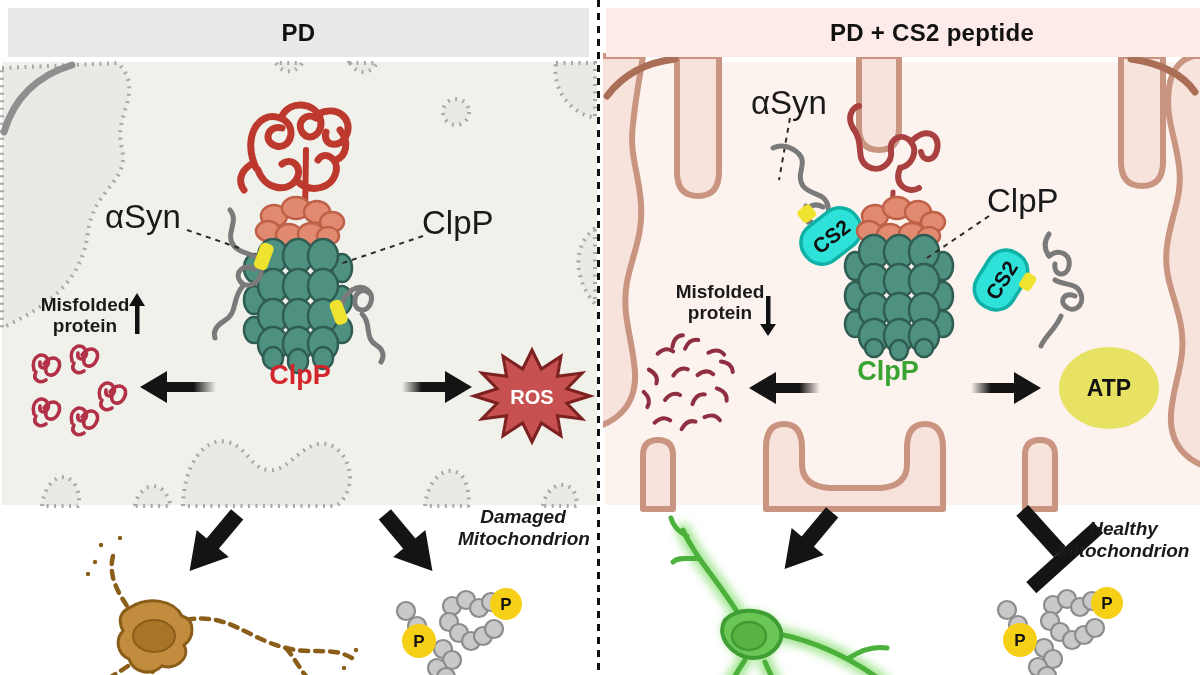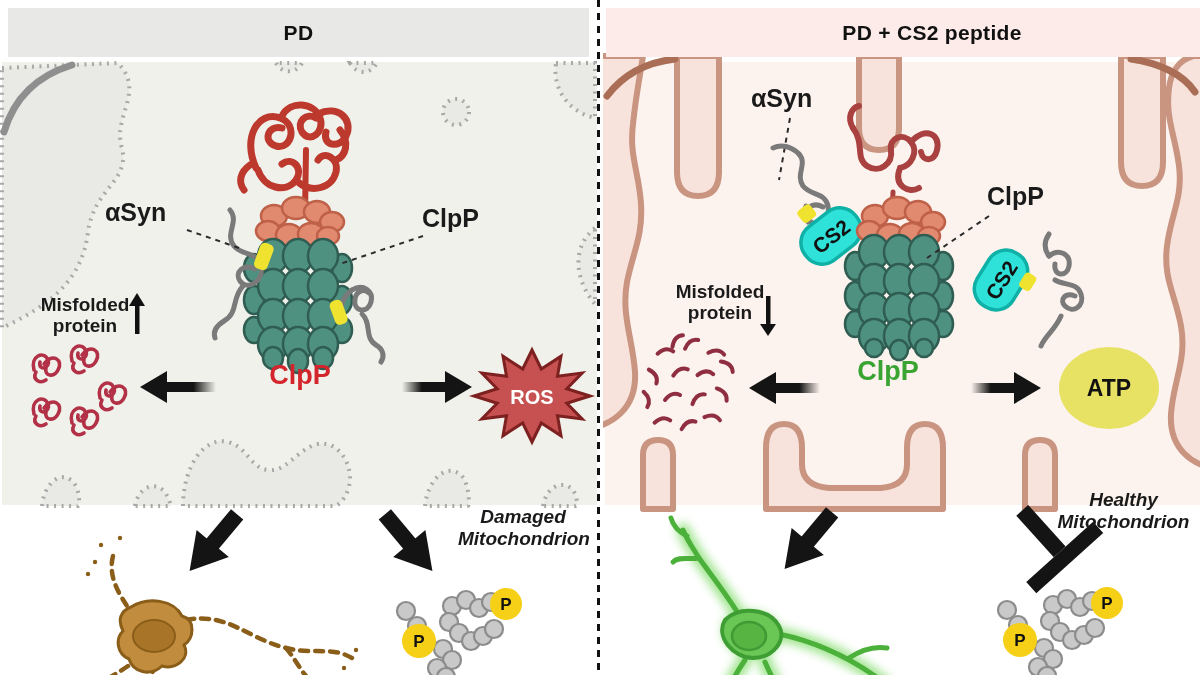--- a/index.html
+++ b/index.html
@@ -10,23 +10,23 @@
   .panel { position:absolute; top:0; height:675px; overflow:hidden; }
   .panel-left  { left:0;   width:597px; }
   .panel-right { left:603px; width:597px; }
   .art { position:absolute; left:0; top:0; z-index:1; }
   .band {
     position:absolute; top:8px; height:49px; z-index:2;
     display:flex; align-items:center; justify-content:center;
   }
   .panel-left  .band { left:8px; width:581px; background:var(--left_band,#e8e8e7); }
   .panel-right .band { left:3px; width:588px; background:var(--right_band,#fcebe9);padding-left:32px; }
-  .band .title { font-size:21px; font-weight:bold; color:#111; letter-spacing:0.3px; }
+  .band .title { font-size:24px; font-weight:bold; color:#111; letter-spacing:0.3px; }
   .lbl { position:absolute; z-index:2; color:#1a1a1a; }
-  .lbl-asyn, .lbl-clpp { font-size:25px; font-weight:700; }
+  .lbl-asyn, .lbl-clpp { font-size:33px; font-weight:400; }
   .lbl-mis { font-size:19px; font-weight:600; text-align:center; line-height:21px; }
   .lbl-center { font-size:27px; font-weight:bold; text-align:center; line-height:30px; }
   .lbl-center.red   { color:var(--red_text,#d3252b); }
   .lbl-center.green { color:var(--green_text,#3aa433); }
   .lbl-caption { font-size:19px; font-weight:bold; text-align:center; line-height:22px;font-style:italic; }
   .divider {
     position:absolute; left:597px; top:0; width:3px; height:675px; z-index:3;
     background:repeating-linear-gradient(180deg,#111 0 7px,transparent 7px 13px);
   }
 </style>
@@ -421,19 +421,19 @@
     </div>
     <div class="lbl lbl-asyn" style="left:148px; top:84px;">αSyn</div>
     <div class="lbl lbl-clpp" style="left:384px; top:182px;">ClpP</div>
     <div class="lbl lbl-mis" style="left:62px; top:281px; width:110px;">
       <div>Misfolded</div>
       <div>protein</div>
     </div>
     <div class="lbl lbl-center green" style="left:175px; top:356px; width:220px;">
       <div>ClpP</div>
     </div>
-    <div class="lbl lbl-caption" style="left:453px; top:489px; width:135px;">
+    <div class="lbl lbl-caption" style="left:453px; top:518px; width:135px;">
       <div>Healthy</div>
       <div>Mitochondrion</div>
     </div>
   </div>
 
 </div>
 
 </body></html>

